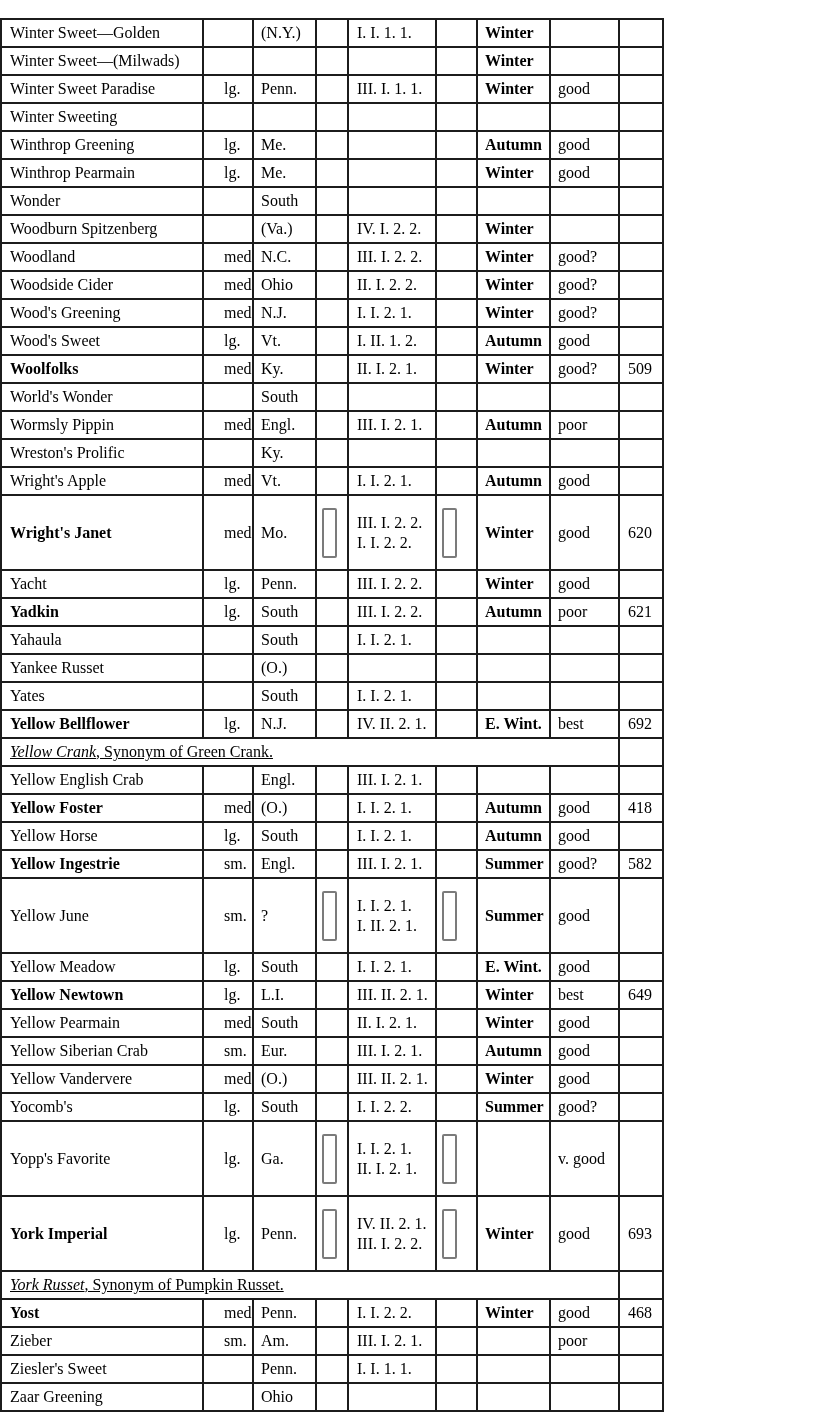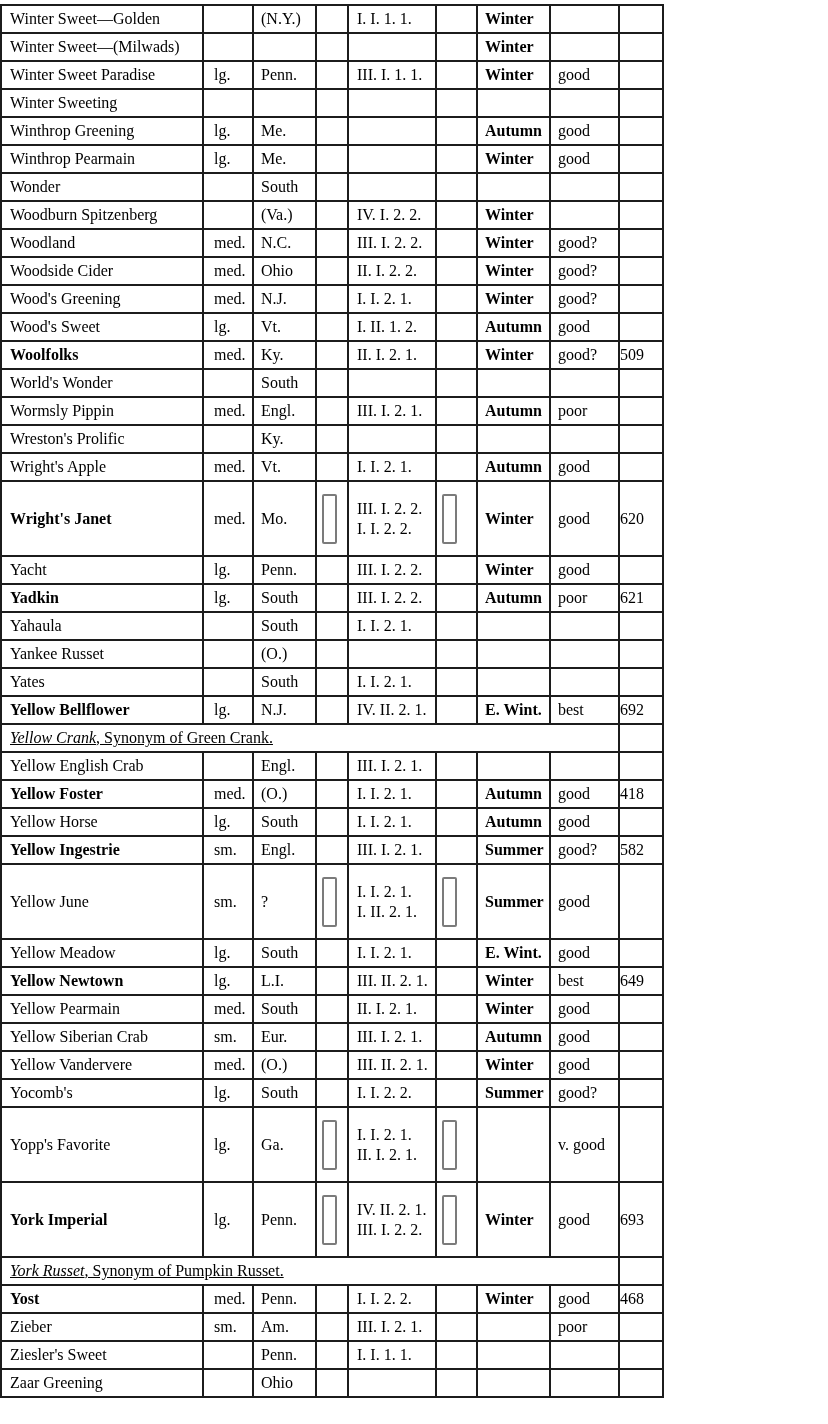--- a/index.html
+++ b/index.html
@@ -13,40 +13,40 @@
     width: 828px;
     height: 1424px;
     overflow: hidden;
     position: relative;
     background: #ffffff;
   }
   table.variety-table {
     border-collapse: collapse;
     table-layout: fixed;
     width: 662px;
-    margin: 4px 0 0 0;
+    margin: 18px 0 0 0;
   }
   td {
     border: 2px solid #1c1c1c;
     padding: 0;
     vertical-align: middle;
     font-size: 16px;
     line-height: 20px;
     overflow: hidden;
     white-space: nowrap;
   }
   tr.row { height: 28px; }
   tr.row.tall { height: 75px; }
   .name-cell { padding-left: 8px; }
-  .size-cell { padding-left: 10px; font-family: Liberation Serif, serif; }
+  .size-cell { padding-left: 20px; font-family: Liberation Serif, serif; }
   .origin-cell { padding-left: 7px; }
   .class-cell { padding-left: 8px; }
   .season-cell { padding-left: 7px; font-weight: bold; }
   .quality-cell { padding-left: 7px; }
-  .num-cell { }
+  .num-cell { padding-left: 8px; }
   .bold { font-weight: bold; }
   .italic { font-style: italic; }
   .bracket-cell { padding-left: 5px; text-align: left; }
   .brace {
     display: inline-block;
     width: 11px;
     height: 46px;
     border: 2px solid #7b7b7b;
     border-radius: 2px;
     vertical-align: middle;

